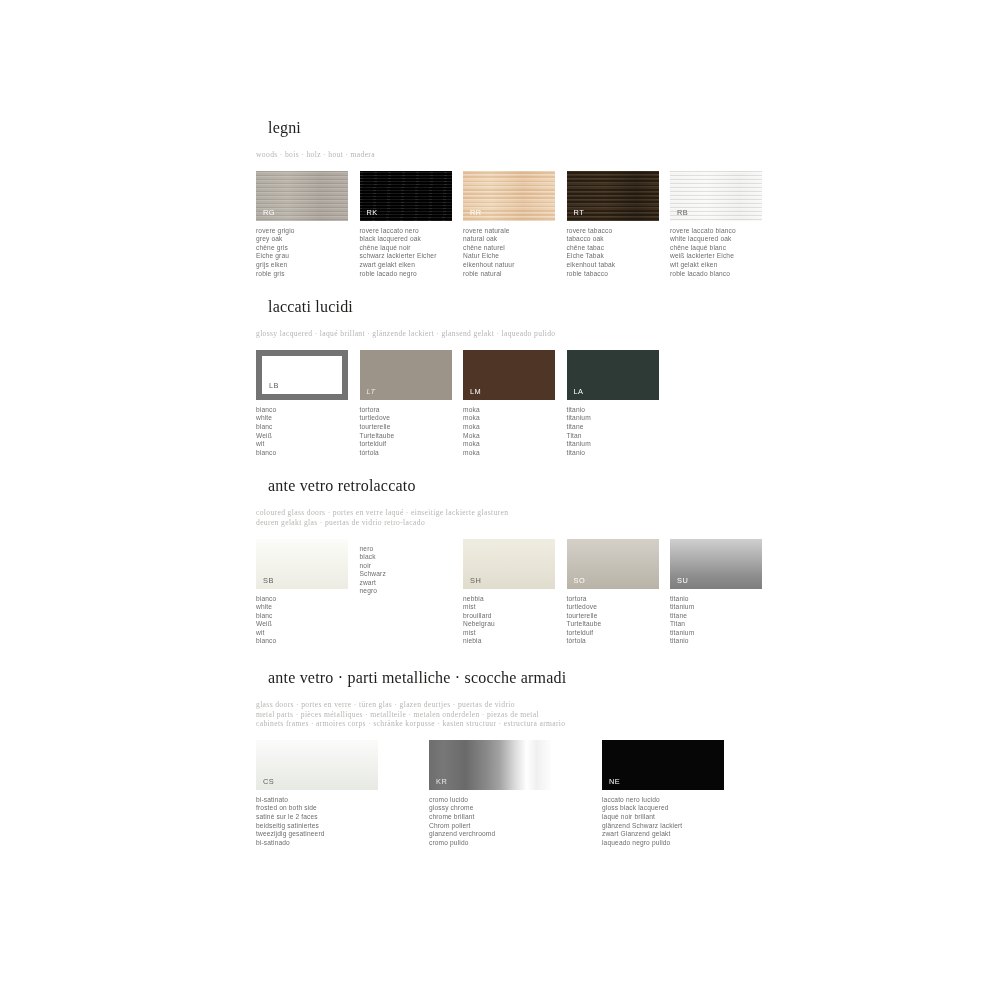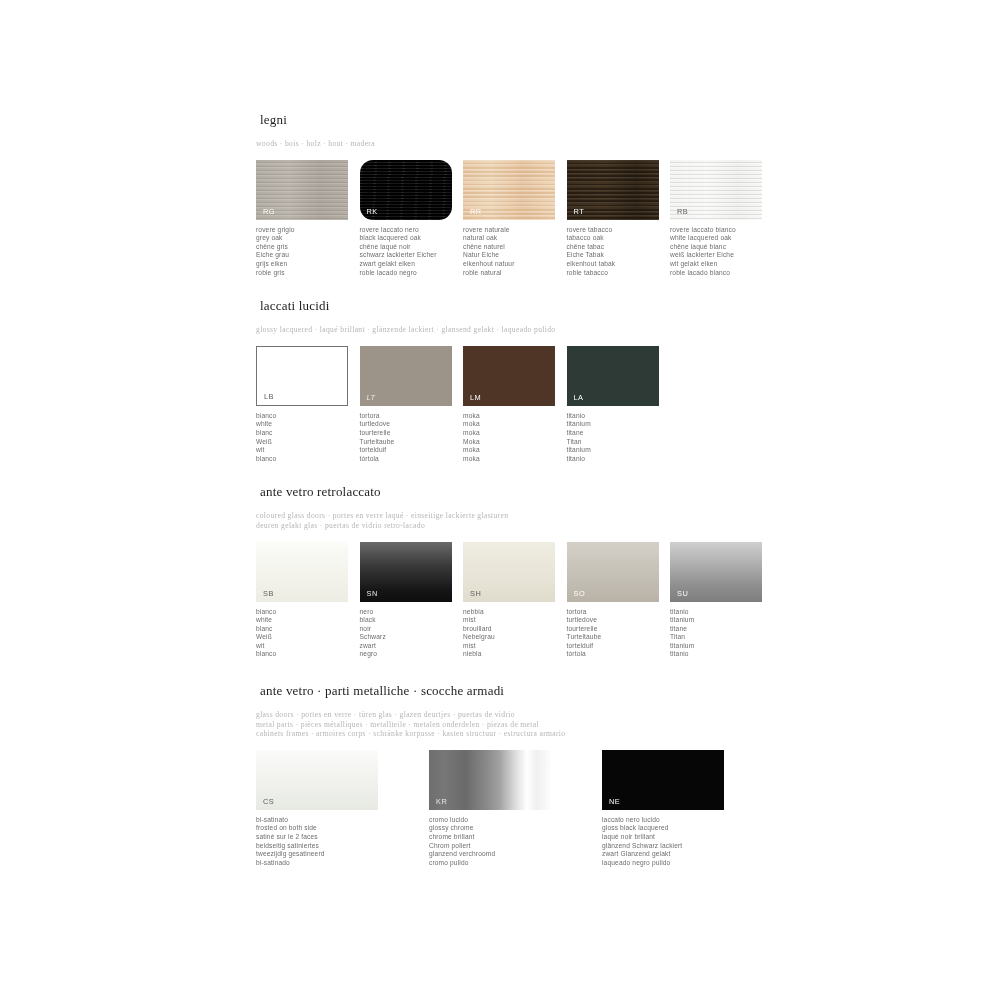--- a/index.html
+++ b/index.html
@@ -24,26 +24,26 @@
     position: absolute;
     left: 256px;
     top: 106px;
     width: 520px;
   }
 
   
   .section { margin-bottom: 0px; }
   .sec-title {
     font-family: "Liberation Serif", serif;
-    font-size: 13px;
+    font-size: 16px;
     font-weight: 400;
     color: #1d1d1b;
     letter-spacing: 0.2px;
     line-height: 20px;
-    margin: 4px;
+    margin: 12px;
     white-space: nowrap;
   }
   .sec-subs {
     margin: 9px 0 0 0;
   }
   .sec-sub {
     font-family: "Liberation Serif", serif;
     font-size: 7.6px;
     line-height: 9.6px;
     color: #b7b5b2;
@@ -57,21 +57,21 @@
     margin-top: 11px;
   }
   .cell {
     width: 103.5px;
     margin-right: 0px;
     flex: 0 0 103.5px;
   }
   .swatch {
     position: relative;
     width: 92px;
-    height: 60px;
+    height: 50px;
     overflow: hidden;
     box-sizing: border-box;
     padding-left: 9px;
   }
   .swatch.wide {
     width: 122px;
   }
   .swatch .code {
     position: absolute;
     left: 7px;
@@ -108,21 +108,20 @@
   }
   .tex-rk {
     background:
       repeating-linear-gradient(0deg,
         rgba(255,255,255,0.07) 0px, rgba(255,255,255,0.07) 1px,
         rgba(0,0,0,0.9) 1px, rgba(0,0,0,0.9) 3px),
       repeating-linear-gradient(92deg,
         rgba(90,85,80,0.25) 0px, rgba(90,85,80,0.25) 3px,
         rgba(0,0,0,0) 3px, rgba(0,0,0,0) 14px),
       linear-gradient(180deg, #0c0b0a 0%, #050505 50%, #0a0908 100%);
-    border-radius: 13px;
   }
   .tex-rr {
     background:
       repeating-linear-gradient(0deg,
         rgba(255,255,255,0.30) 0px, rgba(255,255,255,0.30) 1px,
         rgba(196,150,106,0.22) 1px, rgba(196,150,106,0.22) 2.6px,
         rgba(255,255,255,0.12) 2.6px, rgba(255,255,255,0.12) 4.2px),
       linear-gradient(90deg, #e7c6a2 0%, #edd3b2 30%, #e3c09a 65%, #ecd0ae 100%);
   }
   .tex-rt {
@@ -136,21 +135,21 @@
   .tex-rb {
     background:
       repeating-linear-gradient(0deg,
         rgba(255,255,255,0.55) 0px, rgba(255,255,255,0.55) 1px,
         rgba(198,198,196,0.45) 1px, rgba(198,198,196,0.45) 2.4px,
         rgba(255,255,255,0.35) 2.4px, rgba(255,255,255,0.35) 4px),
       linear-gradient(90deg, #eeeeec 0%, #f6f6f4 40%, #e9e9e6 75%, #f4f4f2 100%);
   }
 
   
-  .sol-lb { background: #ffffff; border: 1px solid #737373; }
+  .sol-lb { background: #ffffff; border: 6px solid #737373; }
   .sol-ln { background: #d3cdbd; }
   .sol-lt { background: #9d9489; font-style: italic; }
   .sol-la { background: #2d3a35; }
   .sol-lm { background: #4e3525; }
 
   
   .gl-sb { background: linear-gradient(180deg, #fcfcf8 0%, #f3f3ec 55%, #ececE3 100%); }
   .gl-sn { background: linear-gradient(180deg, #6a6a6a 0%, #3b3b3b 38%, #161616 80%, #0d0d0d 100%); }
   .gl-sh { background: linear-gradient(180deg, #efece1 0%, #e8e4d7 55%, #e0dccd 100%); }
   .gl-so { background: linear-gradient(180deg, #d4d0c8 0%, #c5c0b6 55%, #b9b3a7 100%); }
@@ -318,23 +317,20 @@
             <div class="names">
               <div>bianco</div>
               <div>white</div>
               <div>blanc</div>
               <div>Weiß</div>
               <div>wit</div>
               <div>blanco</div>
             </div>
           </div>
           <div class="cell">
-            <div class="swatch gl-sn">
-              <span class="code mid">SN</span>
-            </div>
             <div class="names">
               <div>nero</div>
               <div>black</div>
               <div>noir</div>
               <div>Schwarz</div>
               <div>zwart</div>
               <div>negro</div>
             </div>
           </div>
           <div class="cell">

